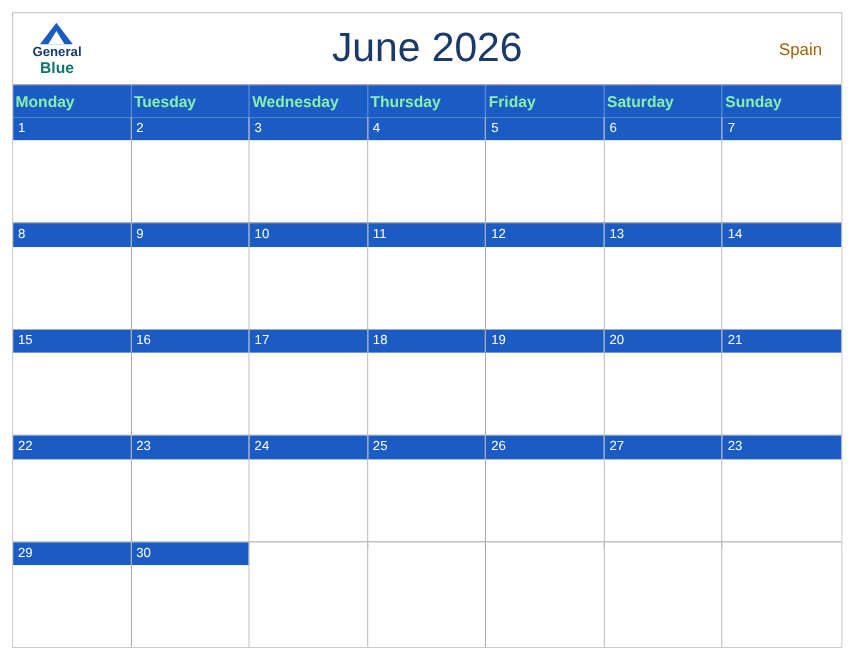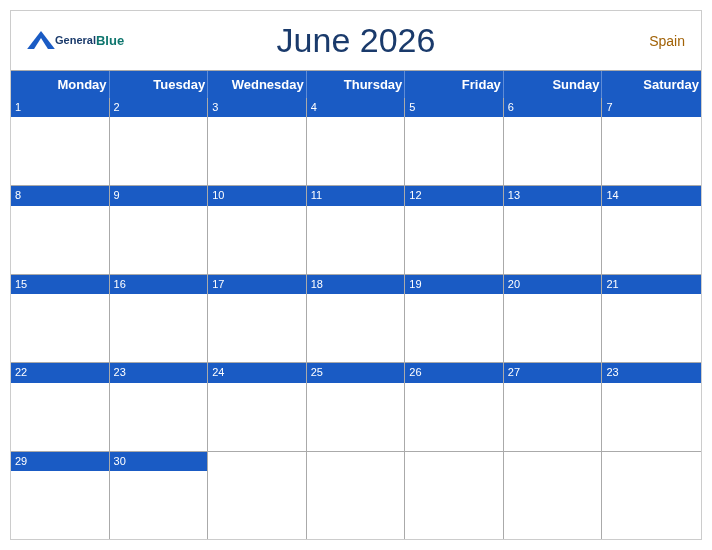--- a/index.html
+++ b/index.html
@@ -27,21 +27,21 @@
       justify-content: center;
       padding: 10px 16px;
       position: relative;
     }
     .logo-area {
       position: absolute;
       left: 16px;
       top: 50%;
       transform: translateY(-50%);
       display: flex;
-      flex-direction: row;
+      flex-direction: column;
       align-items: center;
       line-height: 1;
     }
     .logo-text-general {
       font-size: 11px;
       color: #1a3a6b;
       font-weight: bold;
     }
     .logo-text-blue {
       font-size: 13px;
@@ -71,22 +71,22 @@
       display: flex;
       flex-direction: column;
       border-top: 1px solid #aaa;
     }
     .day-headers {
       display: grid;
       grid-template-columns: repeat(7, 1fr);
       background: #1a5bc4;
     }
     .day-header {
-      color: #ffffff;
-      text-align: right;
+      color: #86efac;
+      text-align: left;
       padding: 6px 2px;
       font-size: 13px;
       font-weight: bold;
       border-right: 1px solid rgba(255,255,255,0.3);
     }
     .day-header:last-child { border-right: none; }
     .weeks-container {
       flex: 1;
       display: flex;
       flex-direction: column;
@@ -144,22 +144,22 @@
     <span class="country-label">Spain</span>
   </div>
 
   <div class="calendar-grid">
     <div class="day-headers">
       <div class="day-header">Monday</div>
       <div class="day-header">Tuesday</div>
       <div class="day-header">Wednesday</div>
       <div class="day-header">Thursday</div>
       <div class="day-header">Friday</div>
+      <div class="day-header">Saturday</div>
       <div class="day-header">Sunday</div>
-      <div class="day-header">Saturday</div>
     </div>
 
     <div class="weeks-container" id="weeks-container">
     <div class="week-row">
           <div class="day-cell">
             <div class="day-number-row">1</div>
             <div class="day-cell-body"></div>
           </div>
           <div class="day-cell">
             <div class="day-number-row">2</div>

